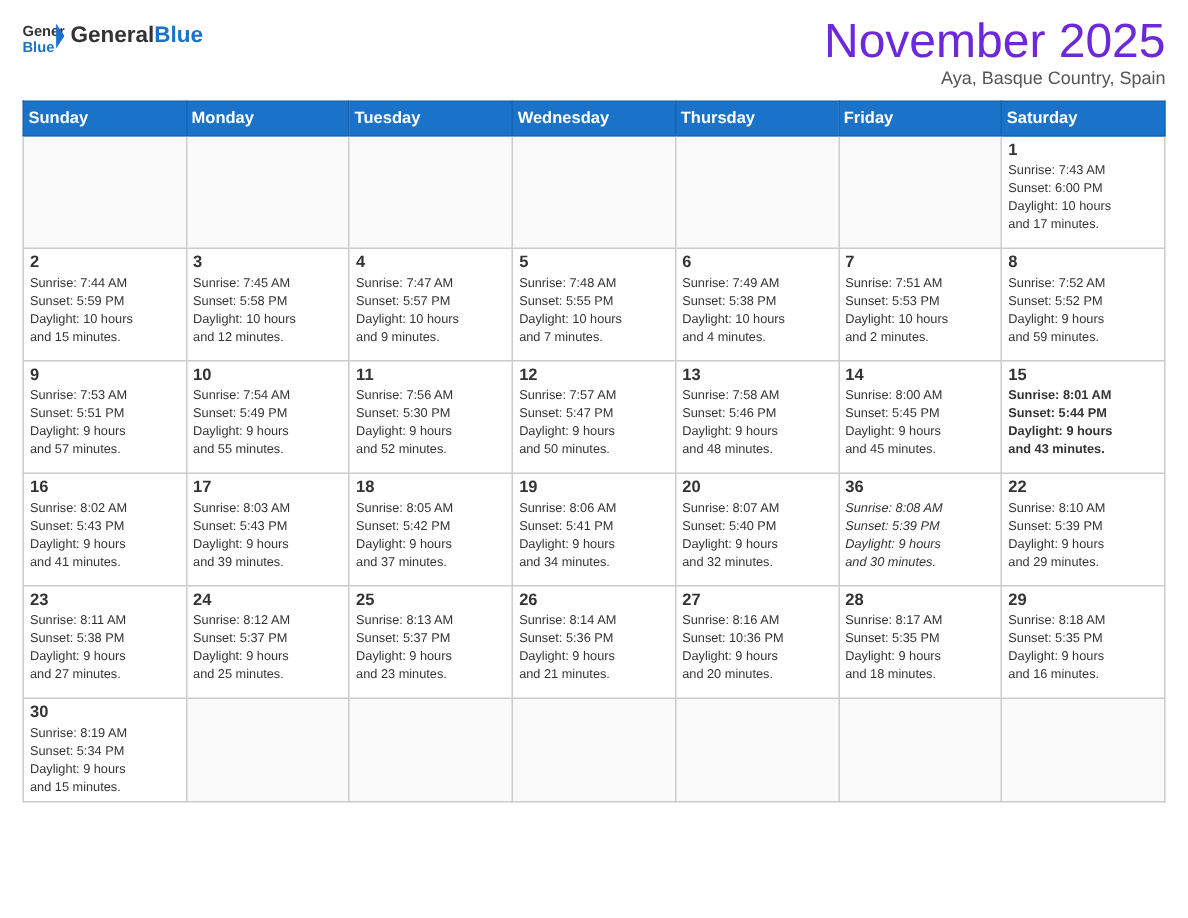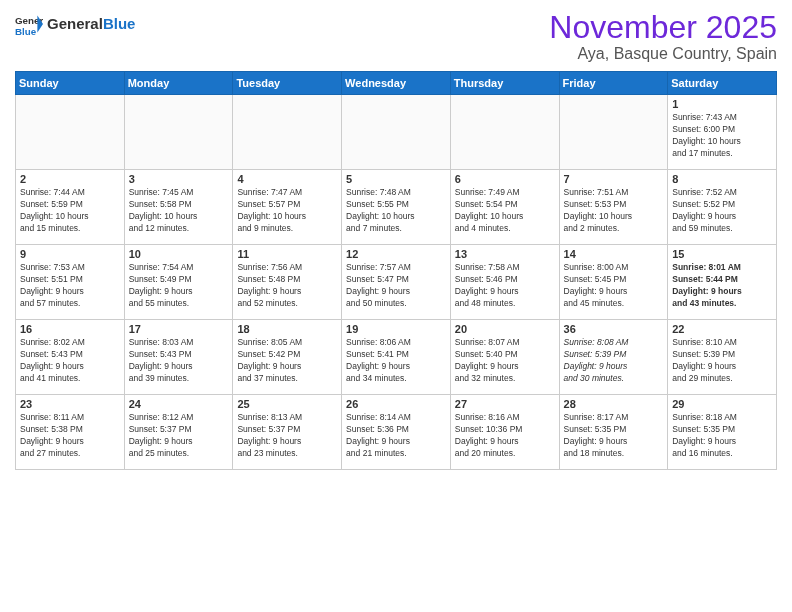--- a/index.html
+++ b/index.html
@@ -32,21 +32,21 @@
     .title-block {
       text-align: right;
     }
     .month-title {
       font-size: 32px;
       font-weight: 300;
       color: #6d28d9;
       line-height: 1.1;
     }
     .subtitle {
-      font-size: 16px;
+      font-size: 12px;
       color: #555;
     }
     .calendar {
       width: 100%;
       border-collapse: collapse;
       border: 1px solid #ccc;
     }
     .calendar th {
       background-color: #1a73c8;
       color: #fff;
@@ -160,21 +160,21 @@
           <td>
             <div class="day-num">5</div>
             <div class="day-info" style="white-space: pre-line;">Sunrise: 7:48 AM
 Sunset: 5:55 PM
 Daylight: 10 hours
 and 7 minutes.</div>
           </td>
           <td>
             <div class="day-num">6</div>
             <div class="day-info" style="white-space: pre-line;">Sunrise: 7:49 AM
-Sunset: 5:54 PM
+Sunset: 5:38 PM
 Daylight: 10 hours
 and 4 minutes.</div>
           </td>
           <td>
             <div class="day-num">7</div>
             <div class="day-info" style="white-space: pre-line;">Sunrise: 7:51 AM
 Sunset: 5:53 PM
 Daylight: 10 hours
 and 2 minutes.</div>
           </td>
@@ -197,21 +197,21 @@
           <td>
             <div class="day-num">10</div>
             <div class="day-info" style="white-space: pre-line;">Sunrise: 7:54 AM
 Sunset: 5:49 PM
 Daylight: 9 hours
 and 55 minutes.</div>
           </td>
           <td>
             <div class="day-num">11</div>
             <div class="day-info" style="white-space: pre-line;">Sunrise: 7:56 AM
-Sunset: 5:48 PM
+Sunset: 5:30 PM
 Daylight: 9 hours
 and 52 minutes.</div>
           </td>
           <td>
             <div class="day-num">12</div>
             <div class="day-info" style="white-space: pre-line;">Sunrise: 7:57 AM
 Sunset: 5:47 PM
 Daylight: 9 hours
 and 50 minutes.</div>
           </td>
@@ -331,16 +331,31 @@
 Daylight: 9 hours
 and 18 minutes.</div>
           </td>
           <td>
             <div class="day-num">29</div>
             <div class="day-info" style="white-space: pre-line;">Sunrise: 8:18 AM
 Sunset: 5:35 PM
 Daylight: 9 hours
 and 16 minutes.</div>
           </td>
+        </tr>
+        <tr class="last-row">
+          <td>
+            <div class="day-num">30</div>
+            <div class="day-info" style="white-space: pre-line;">Sunrise: 8:19 AM
+Sunset: 5:34 PM
+Daylight: 9 hours
+and 15 minutes.</div>
+          </td>
+          <td class="empty-cell"></td>
+          <td class="empty-cell"></td>
+          <td class="empty-cell"></td>
+          <td class="empty-cell"></td>
+          <td class="empty-cell"></td>
+          <td class="empty-cell"></td>
         </tr>
       </tbody>
   </table>
 </div>
 
 </body></html>

